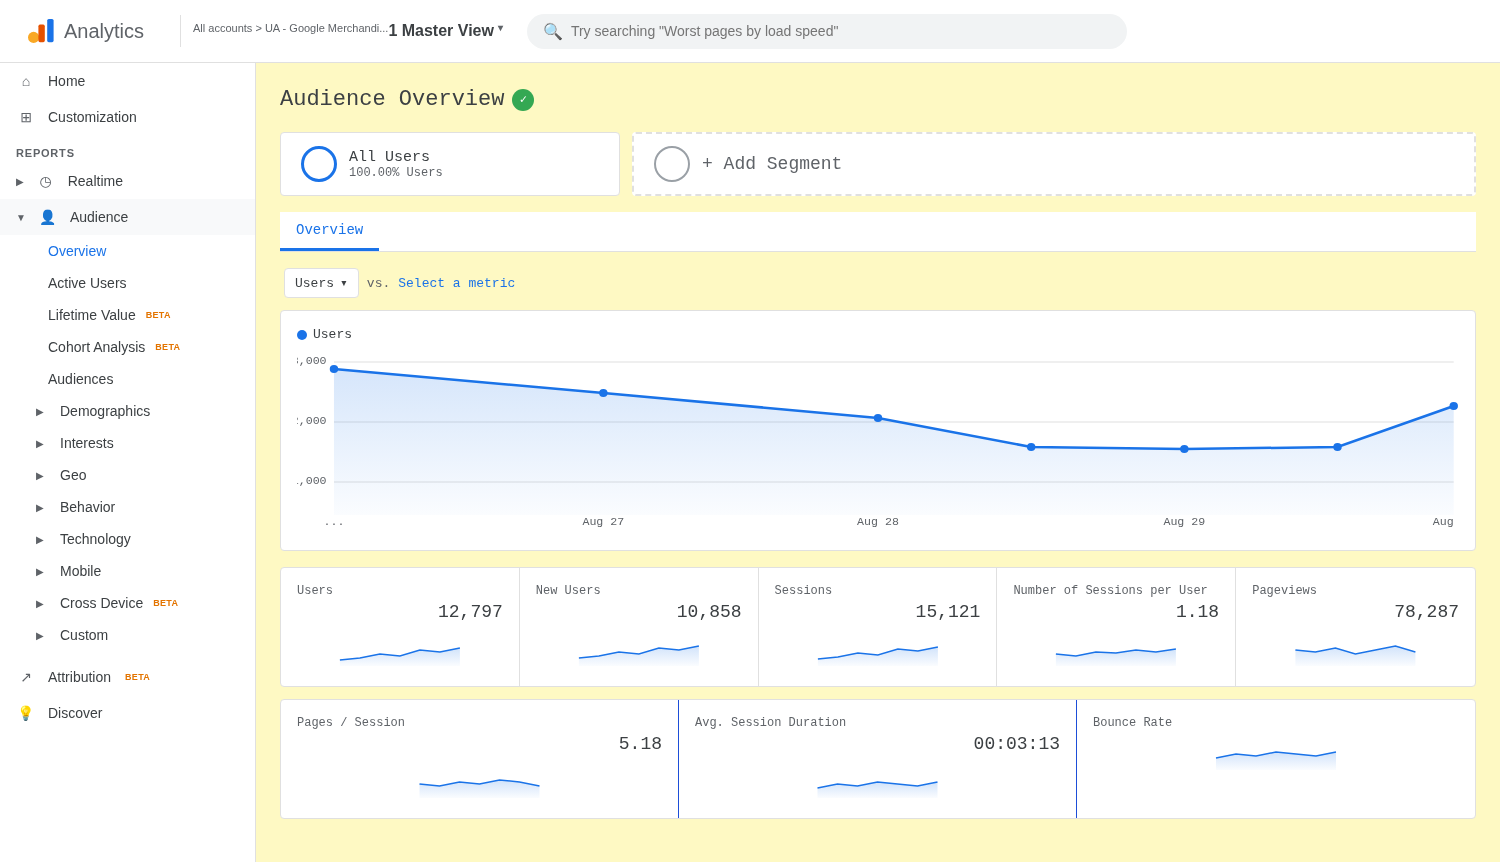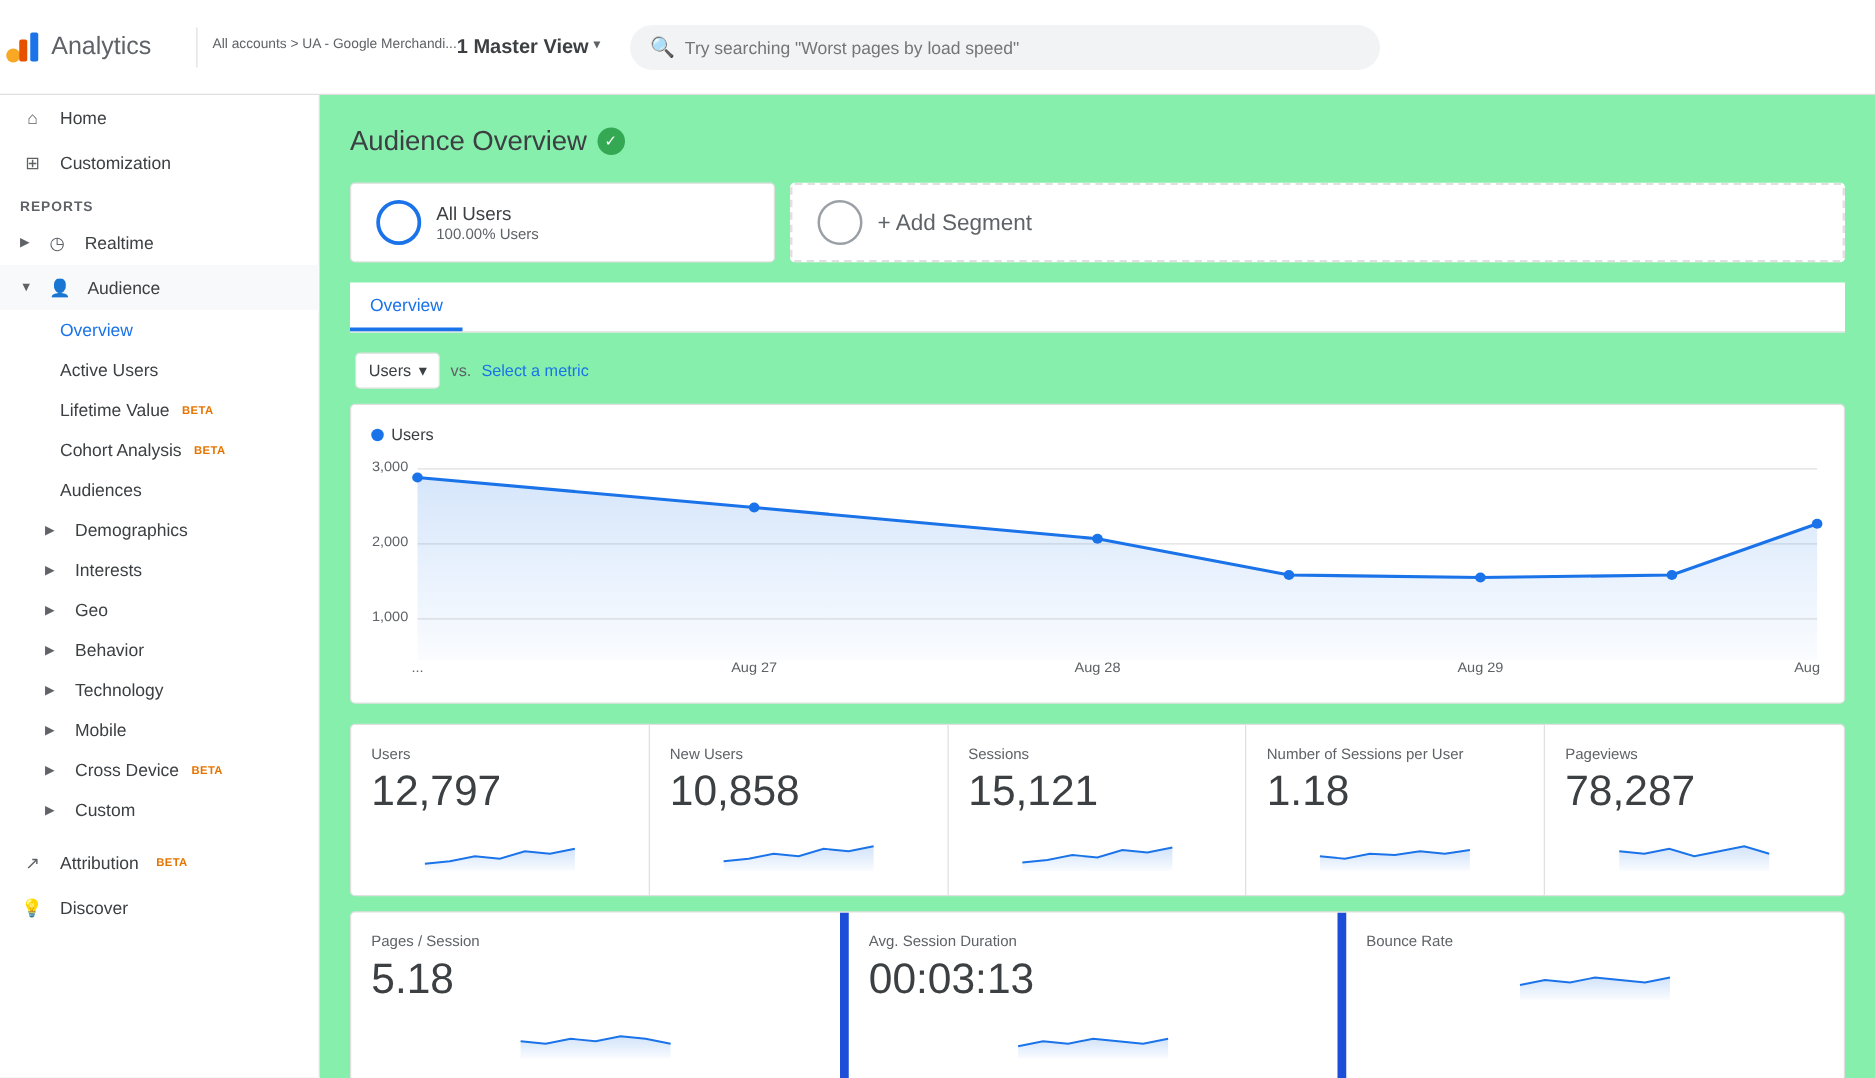--- a/index.html
+++ b/index.html
@@ -1,21 +1,21 @@
 <!DOCTYPE html>
 <html><head>
   <meta charset="utf-8">
   <style>
     * { box-sizing: border-box; margin: 0; padding: 0; }
     body { font-family: 'Arial', sans-serif; font-size: 13px; color: #3c4043; background: #f1f3f4; display: flex; flex-direction: column; height: 862px; overflow: hidden; }
 
     
     .topbar {
       display: flex; align-items: center; background: #fff;
-      border-bottom: 1px solid #e0e0e0; height: 76px; padding: 0 1px; flex-shrink: 0; z-index: 10;
+      border-bottom: 1px solid #e0e0e0; height: 63px; padding: 0 24px; flex-shrink: 0; z-index: 10;
     }
     .topbar-logo { display: flex; align-items: center; gap: 8px; margin-right: 16px; }
     .logo-icon { width: 32px; height: 32px; }
     .topbar-title { font-size: 20px; font-weight: 400; color: #5f6368; margin-right: 8px; }
     .topbar-divider { width: 1px; height: 32px; background: #e0e0e0; margin: 0 12px; }
     .topbar-account { display: flex; }
     .topbar-account-path { font-size: 11px; color: #5f6368; }
     .topbar-account-view { font-size: 16px; color: #3c4043; font-weight: 700; display: flex; align-items: flex-start; gap: 4px; cursor: pointer; }
     .chevron-down { font-size: 10px; color: #5f6368; }
     .topbar-search { flex: 1; margin: 0 24px; }
@@ -57,21 +57,21 @@
       cursor: pointer; color: #3c4043; font-size: 14px; background: #f8f9fa;
     }
     .expand-arrow { color: #5f6368; font-size: 10px; }
 
     .beta-badge {
       font-size: 9px; color: #e37400; font-weight: 600; vertical-align: super;
       margin-left: 2px; letter-spacing: 0.3px;
     }
 
     
-    .content { flex: 1; overflow-y: auto; padding: 24px; background: #86efac; }
+    .content { flex: 1; overflow-y: auto; padding: 24px; background: #fef9c3; font-family: Liberation Mono, monospace; }
 
     
     .page-title { display: flex; align-items: center; gap: 8px; font-size: 22px; font-weight: 400; color: #3c4043; margin-bottom: 20px; }
     .verified-badge { width: 22px; height: 22px; background: #34a853; border-radius: 50%; display: flex; align-items: center; justify-content: center; color: white; font-size: 12px; }
 
     
     .segment-bar { display: flex; gap: 12px; margin-bottom: 16px; }
     .segment-card {
       border: 1px solid #e0e0e0; border-radius: 4px; padding: 12px 20px;
       display: flex; align-items: center; gap: 12px; background: #fff; min-width: 340px;
@@ -109,25 +109,25 @@
     .legend-dot { width: 10px; height: 10px; border-radius: 50%; background: #1a73e8; }
 
     
     .chart-svg { width: 100%; height: 180px; }
 
     
     .stats-grid { display: grid; grid-template-columns: repeat(5, 1fr); gap: 0; background: #fff; border: 1px solid #e0e0e0; border-radius: 4px; margin-bottom: 12px; overflow: hidden; }
     .stat-cell { padding: 16px; border-right: 1px solid #e0e0e0; }
     .stat-cell:last-child { border-right: none; }
     .stat-label { font-size: 12px; color: #5f6368; margin-bottom: 4px; }
-    .stat-value { font-size: 34px; font-weight: 400; color: #3c4043; margin-bottom: 8px; }
+    .stat-value { font-size: 18px; font-weight: 400; color: #3c4043; margin-bottom: 8px; text-align: right; }
     .stat-sparkline { height: 36px; width: 100%; }
 
     .stats-grid-2 { display: grid; grid-template-columns: repeat(3, 1fr); gap: 0; background: #fff; border: 1px solid #e0e0e0; border-radius: 4px; overflow: hidden; }
-    .stat-cell-2 { padding: 16px; border-right: 7px solid #1d4ed8; }
+    .stat-cell-2 { padding: 16px; border-right: 1px solid #1d4ed8; }
     .stat-cell-2:last-child { border-right: none; }
 
     
     ::-webkit-scrollbar { width: 6px; }
     ::-webkit-scrollbar-track { background: transparent; }
     ::-webkit-scrollbar-thumb { background: #c0c0c0; border-radius: 3px; }
   </style>
 </head>
 <body>
 

